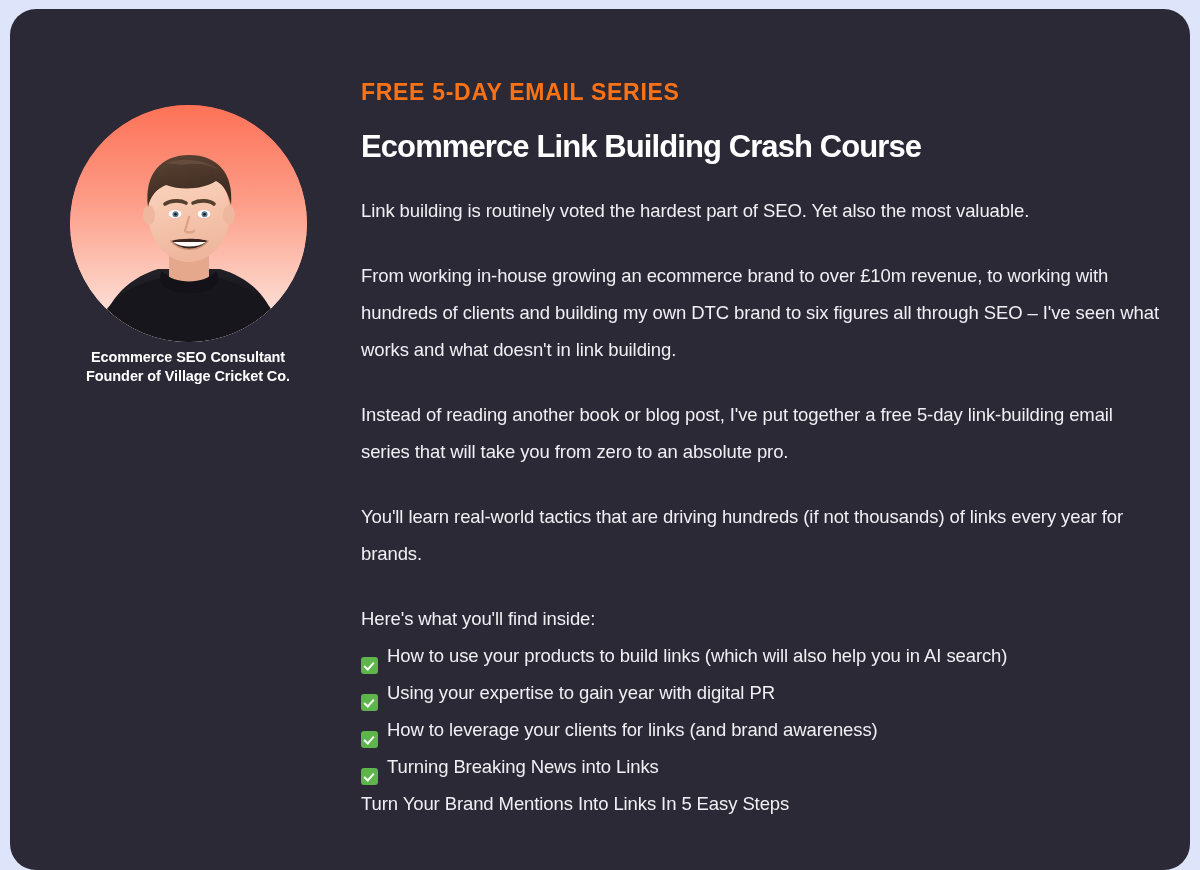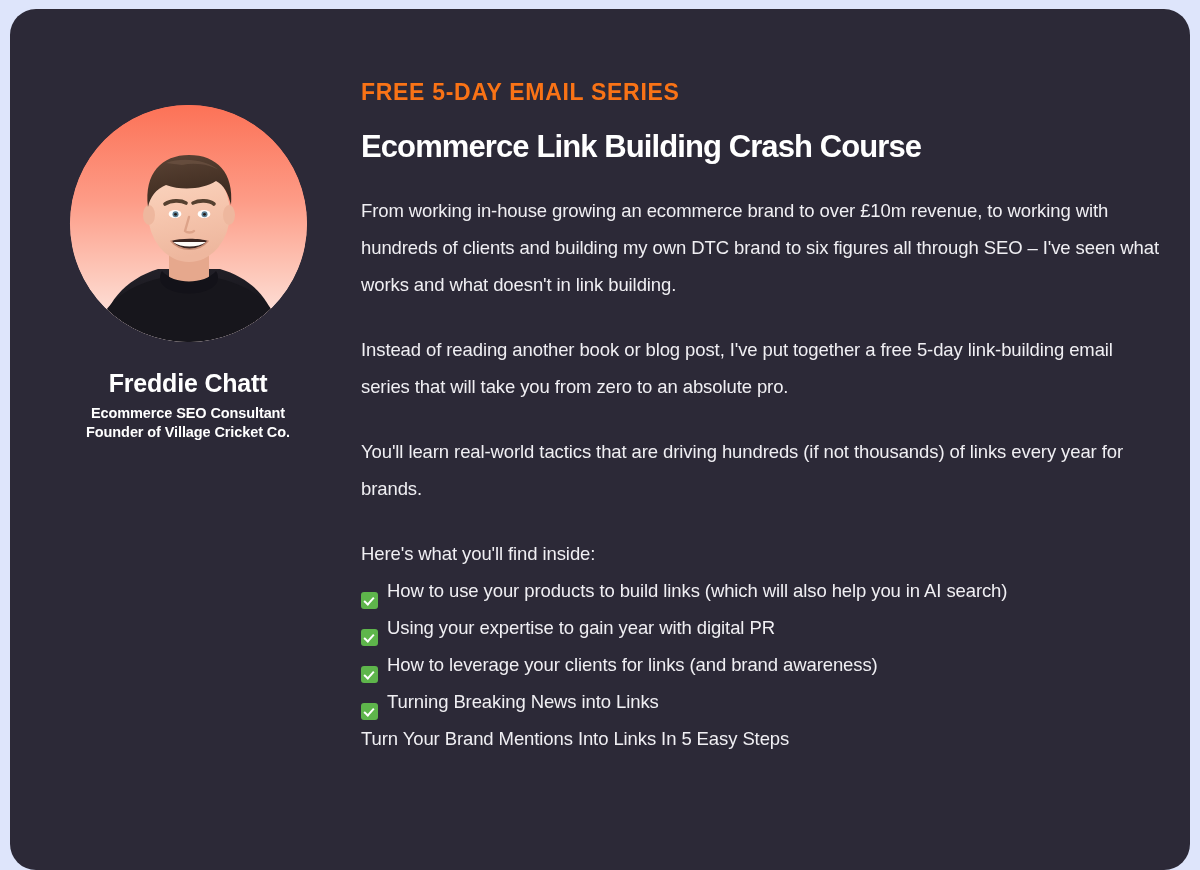--- a/index.html
+++ b/index.html
@@ -211,34 +211,34 @@
 
           <path d="M119 112 L115 126 C117 128 122 128 124 126" stroke="#dda389" stroke-width="2.4" fill="none" stroke-linecap="round" stroke-linejoin="round"></path>
 
           <path d="M101 136 C110 147 129 147 138 136 C130 133 110 133 101 136 Z" fill="#3a2420"></path>
           <path d="M103 137 C111 143 128 143 136 137 Z" fill="#fdfaf6"></path>
           <path d="M101 136 C110 147 129 147 138 136" stroke="#c98e76" stroke-width="1.6" fill="none" stroke-linecap="round"></path>
         </g>
       </svg>
     </div>
 
-    <div class="author-name">Freddie Chatt</div>
     <div class="author-role">
       <div>Ecommerce SEO Consultant</div>
       <div>Founder of Village Cricket Co.</div>
     </div>
   </div>
 
   <div class="content-col">
 
     <div class="eyebrow">FREE 5-DAY EMAIL SERIES</div>
 
     <h1 class="headline">Ecommerce Link Building Crash Course</h1>
 
     <div class="body-copy">
+      <p class="para">Link building is routinely voted the hardest part of SEO. Yet also the most valuable.</p>
       <p class="para">From working in-house growing an ecommerce brand to over £10m revenue, to working with hundreds of clients and building my own DTC brand to six figures all through SEO – I've seen what works and what doesn't in link building.</p>
       <p class="para">Instead of reading another book or blog post, I've put together a free 5-day link-building email series that will take you from zero to an absolute pro.</p>
       <p class="para">You'll learn real-world tactics that are driving hundreds (if not thousands) of links every year for brands.</p>
 
       <div>Here's what you'll find inside:</div>
 
       <ul class="checklist">
         <li class="check-item">
           <span class="check-box"></span>
           <span class="check-label">How to use your products to build links (which will also help you in AI search)</span>

